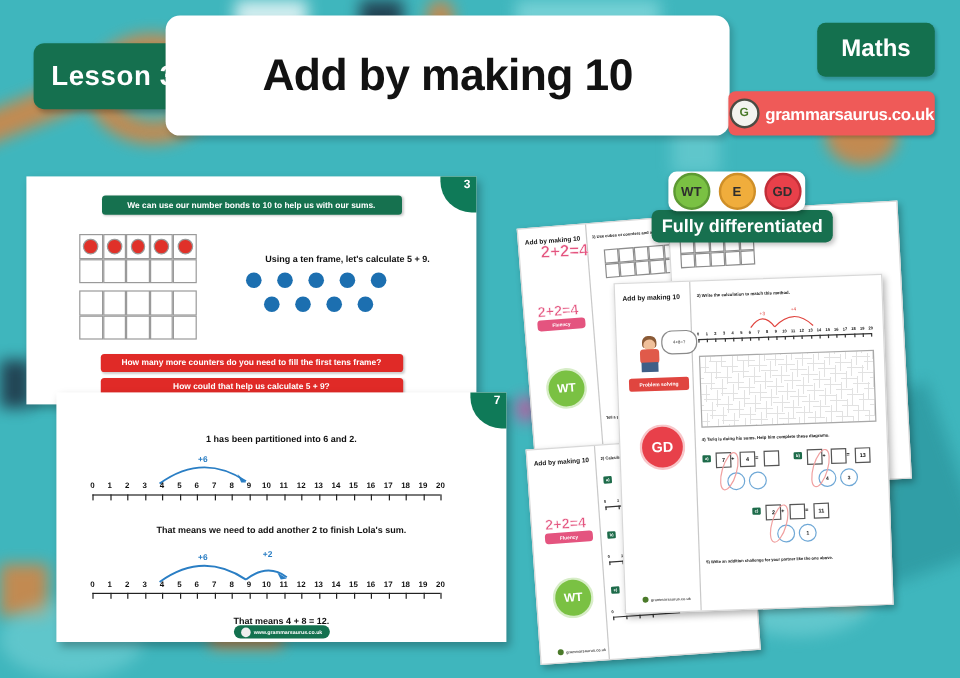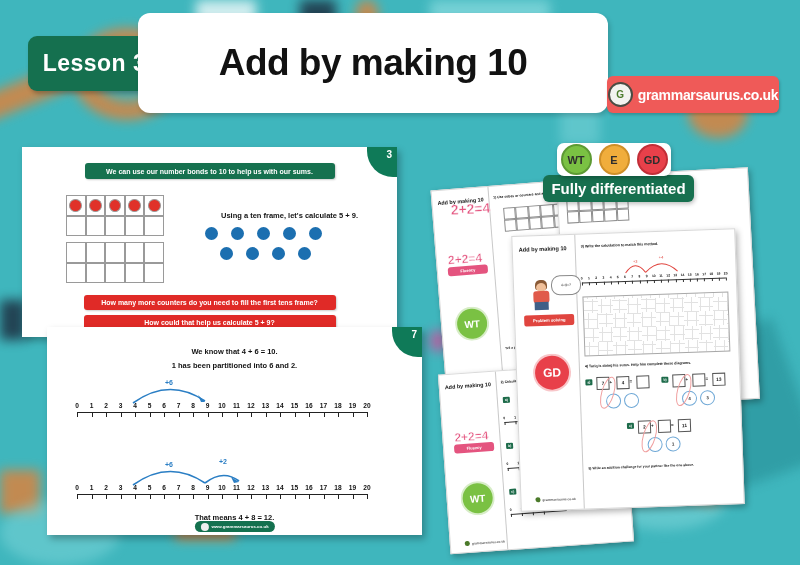--- a/index.html
+++ b/index.html
@@ -172,20 +172,23 @@
   <div class="blob" style="left:430px;top:330px;width:16px;height:22px;background:#c7509b;border-radius:8px;"></div>
   <div class="blob light" style="left:560px;top:105px;width:40px;height:40px;opacity:.5;"></div>
 </div>
 
 <div class="header">
   <div class="lesson-badge">
     <span>Lesson 3</span>
   </div>
   <div class="title-card">
     <span>Add by making 10</span>
+  </div>
+  <div class="subject-badge">
+    <span>Maths</span>
   </div>
   <div class="brand-badge">
     <div class="logo">
       <span>G</span>
     </div>
     <span class="bname">grammarsaurus.co.uk</span>
   </div>
 </div>
 
 <div class="ws" style="left:438px;top:183px;width:182px;height:196px;transform:rotate(-4.5deg);">
@@ -504,21 +507,20 @@
     <div class="banner red" style="top:148px;width:252px;height:15px;">How many more counters do you need to fill the first tens frame?</div>
     <div class="banner red" style="top:168px;width:252px;height:15px;">How could that help us calculate 5 + 9?</div>
   </div>
   <div class="corner">
     <span>3</span>
   </div>
 </div>
 
 <div class="slide" id="slide2">
   <div class="slide-inner">
-    <div class="sl2-txt" style="top:20px;">We know that 4 + 6 = 10.</div>
     <div class="sl2-txt" style="top:34px;">1 has been partitioned into 6 and 2.</div>
 
     <div style="position:absolute;left:30px;top:48px;width:300px;height:30px;">
       <svg width="300" height="30" viewBox="0 0 300 30">
         <path d="M56 28 Q92 2 128 26" fill="none" stroke="#2a7ec4" stroke-width="1.6"></path>
         <polygon points="128,27 121,20 124,27" fill="#2a7ec4"></polygon>
         <text x="92" y="10" font-size="7" fill="#2a7ec4" font-weight="bold" text-anchor="middle" font-family="Liberation Sans">+6</text>
       </svg>
     </div>
 
@@ -561,20 +563,21 @@
         <div class="lbl" style="left:188.5px;">13</div>
         <div class="lbl" style="left:203px;">14</div>
       <div class="lbl" style="left:217.5px;">15</div>
         <div class="lbl" style="left:232px;">16</div>
         <div class="lbl" style="left:246.5px;">17</div>
       <div class="lbl" style="left:261px;">18</div>
         <div class="lbl" style="left:275.5px;">19</div>
         <div class="lbl" style="left:290px;">20</div>
     </div>
 
+    <div class="sl2-txt" style="top:110px;">That means we need to add another 2 to finish Lola's sum.</div>
 
     <div style="position:absolute;left:30px;top:128px;width:300px;height:32px;">
       <svg width="300" height="32" viewBox="0 0 300 32">
         <path d="M56 30 Q92 4 128 28" fill="none" stroke="#2a7ec4" stroke-width="1.6"></path>
         <path d="M128 28 Q146 14 162 26" fill="none" stroke="#2a7ec4" stroke-width="1.6"></path>
         <polygon points="162,27 154,22 157,28" fill="#2a7ec4"></polygon>
         <text x="92" y="12" font-size="7" fill="#2a7ec4" font-weight="bold" text-anchor="middle" font-family="Liberation Sans">+6</text>
         <text x="146" y="9" font-size="7" fill="#2a7ec4" font-weight="bold" text-anchor="middle" font-family="Liberation Sans">+2</text>
       </svg>
     </div>

